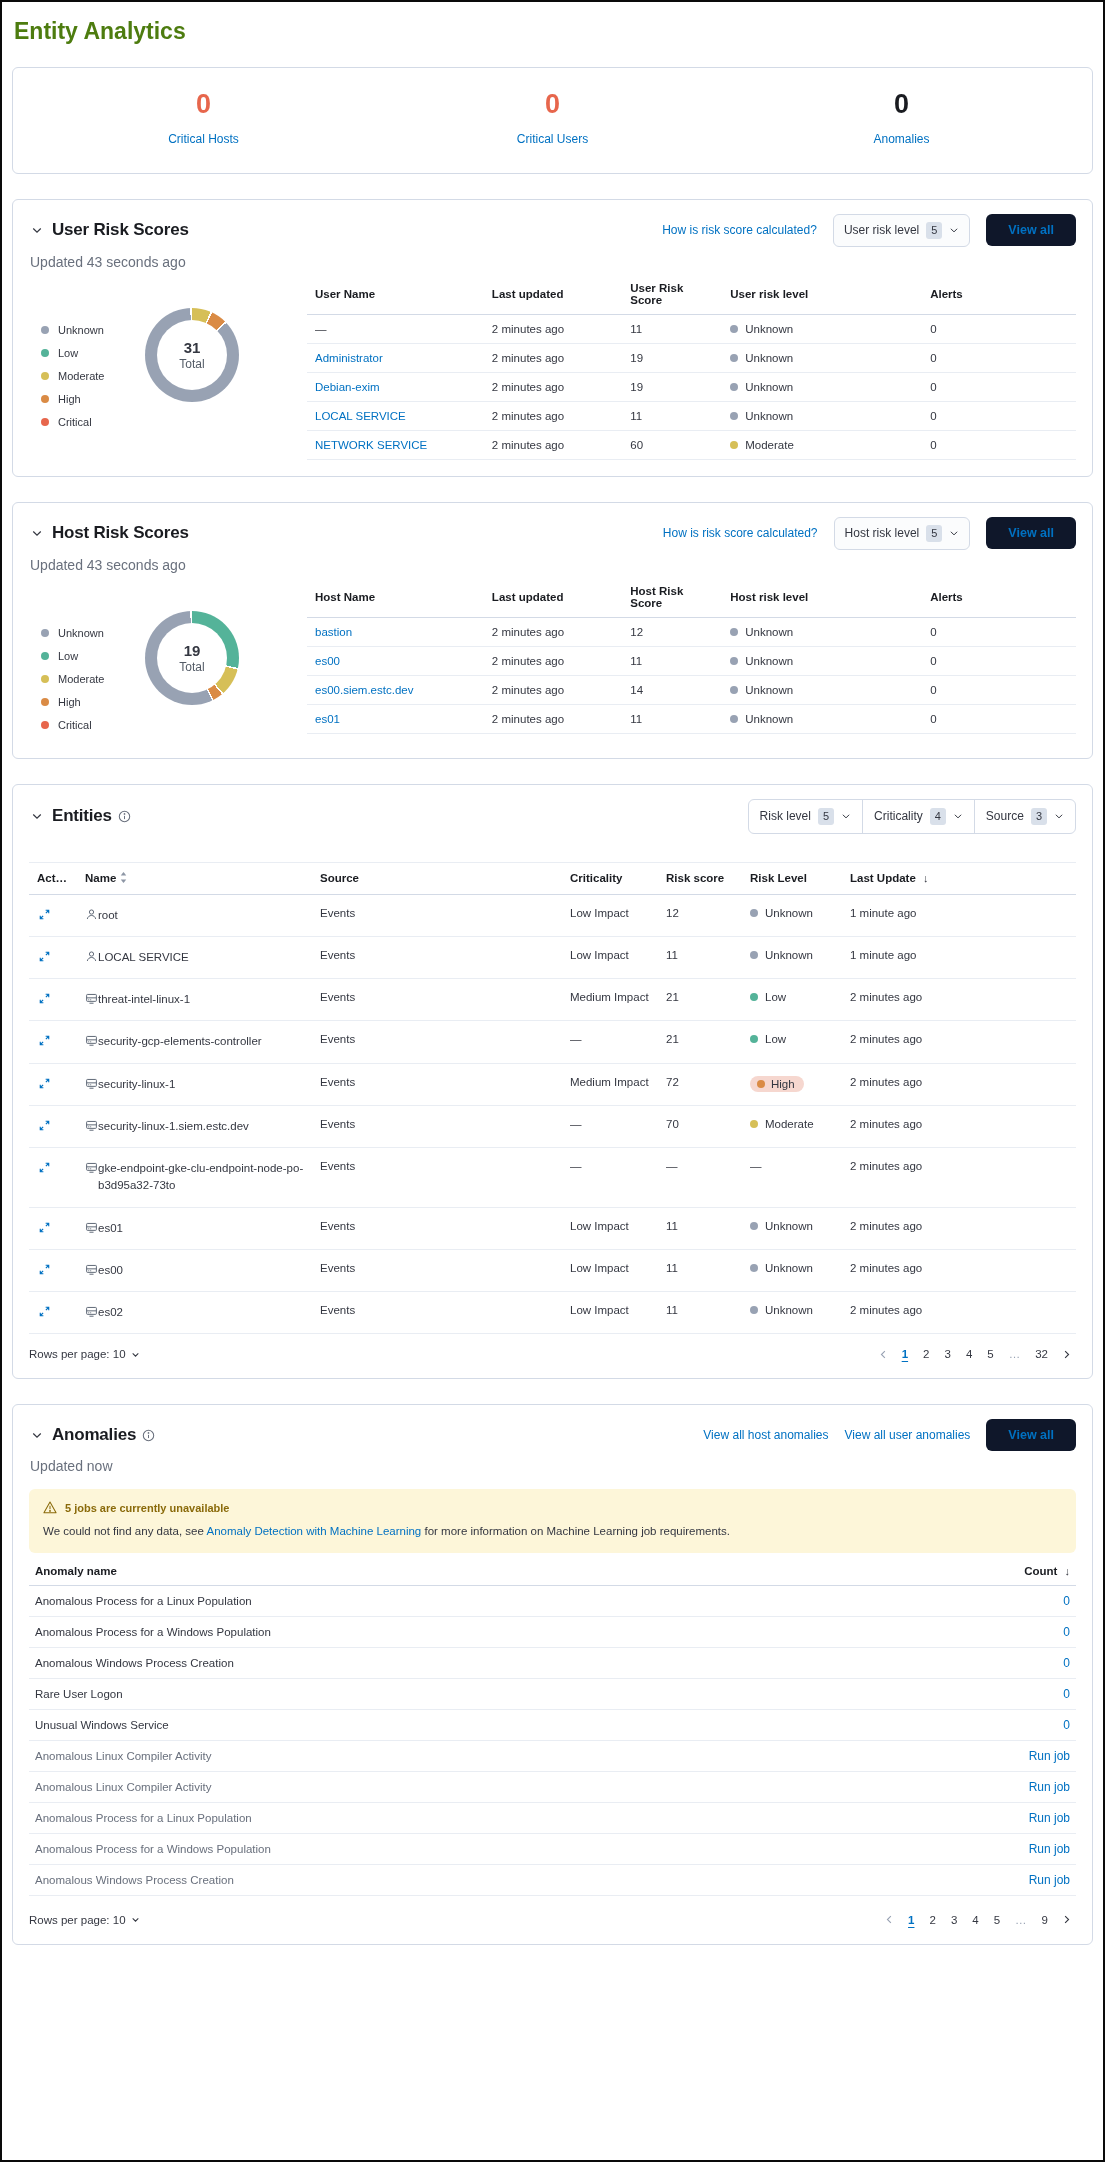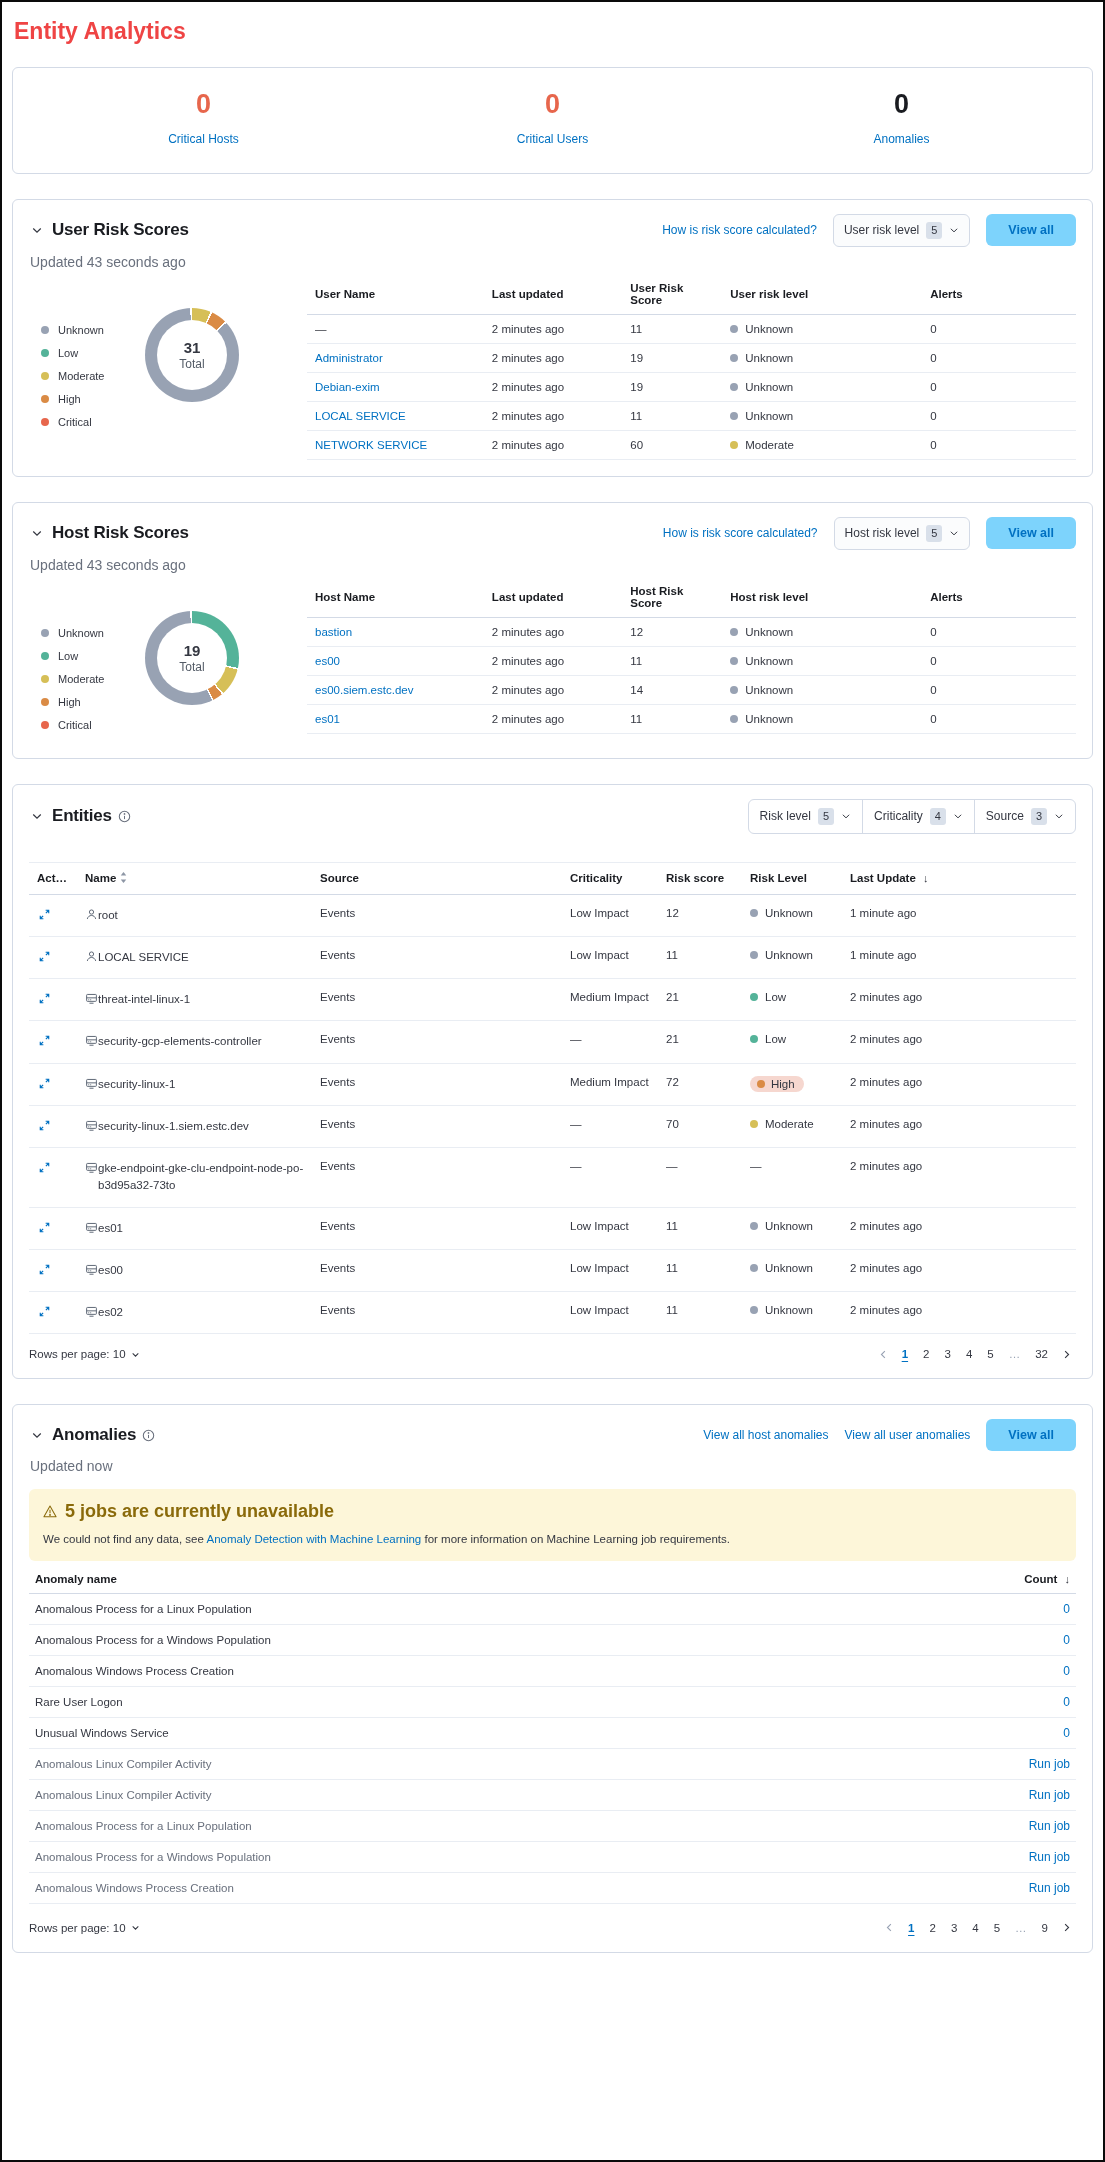--- a/index.html
+++ b/index.html
@@ -1,37 +1,37 @@
 <!DOCTYPE html>
 <html><head>
 <meta charset="utf-8">
 <style>
   * { box-sizing: border-box; }
   body { margin:0; background:#fff; color:#343741; font-family:"Liberation Sans","DejaVu Sans",sans-serif; }
   .frame { width:1105px; min-height:2162px; border:2px solid #0a0a0a; padding:12px 10px 10px; background:#fff; }
-  h1.page-title { font-size:23px; font-weight:700; color:#ef4444; margin:4px 0 22px 2px; }
+  h1.page-title { font-size:23px; font-weight:700; color:#4d7c0f; margin:4px 0 22px 2px; }
 
   .panel { border:1px solid #d3dae6; border-radius:6px; background:#fff; padding:14px 16px 16px; margin-bottom:25px; }
 
   
   .kpi-row { display:flex; }
   .kpi-item { flex:1; text-align:center; padding:8px 0 10px; }
   .kpi-value { font-size:27px; font-weight:700; line-height:1.1; }
   .kpi-label { display:inline-block; font-size:12px; color:#0071c2; margin-top:12px; cursor:pointer; }
 
   
   .sec-header { display:flex; align-items:center; }
   .collapse-btn { background:none; border:none; padding:2px; margin-right:7px; cursor:pointer; color:#343741; display:inline-flex; }
   .sec-title { font-size:17px; font-weight:700; color:#1a1c21; margin:0; letter-spacing:-0.2px; }
   .info-icon { margin-left:6px; display:inline-flex; color:#69707d; }
   .sec-controls { margin-left:auto; display:flex; align-items:center; gap:16px; }
   .text-link { color:#0071c2; font-size:12px; text-decoration:none; cursor:pointer; background:none; border:none; padding:0; font-family:inherit; }
   .select-control { display:flex; align-items:center; gap:7px; border:1px solid #d3dae6; border-radius:6px; background:#fbfcfd; padding:7px 10px; font-size:12px; color:#343741; cursor:pointer; }
   .count-badge { background:#d9e0ea; border-radius:3px; padding:0 5px; font-size:11px; line-height:17px; color:#343741; }
-  .btn-viewall { background:#7dd3fc; color:#0071c2; border:none; border-radius:6px; padding:9px 22px; font-size:12.5px; font-weight:600; cursor:pointer; font-family:inherit; }
+  .btn-viewall { background:#0f172a; color:#0071c2; border:none; border-radius:6px; padding:9px 22px; font-size:12.5px; font-weight:600; cursor:pointer; font-family:inherit; }
   .updated { font-size:14px; color:#69707d; margin:7px 0 0 1px; }
 
   
   .risk-content { display:flex; margin-top:4px; }
   .risk-left { width:278px; flex:none; display:flex; align-items:flex-start; padding-top:34px; }
   .legend { list-style:none; margin:16px 0 0 12px; padding:0; width:104px; flex:none; }
   .legend li { display:flex; align-items:center; gap:9px; font-size:11px; color:#343741; margin-bottom:11px; }
   .dot { width:8px; height:8px; border-radius:50%; display:inline-block; flex:none; }
   .donut { width:94px; height:94px; border-radius:50%; position:relative; flex:none; }
   .donut-hole { position:absolute; inset:12px; background:#fff; border-radius:50%; display:flex; flex-direction:column; align-items:center; justify-content:center; }
@@ -62,21 +62,21 @@
   .pager-row { display:flex; align-items:center; justify-content:space-between; margin-top:12px; font-size:11.5px; color:#343741; }
   .rows-per-page { display:flex; align-items:center; gap:5px; cursor:pointer; }
   .pages { display:flex; align-items:center; gap:3px; }
   .page { padding:2px 6px; cursor:pointer; color:#343741; background:none; border:none; font-size:11.5px; font-family:inherit; }
   .page.active { color:#0071c2; font-weight:700; text-decoration:underline; text-underline-offset:3px; }
   .page.ellipsis { color:#98a2b3; cursor:default; }
   .pager-chev { background:none; border:none; cursor:pointer; padding:2px 4px; display:inline-flex; }
 
   
   .callout { background:#fdf6d9; border-radius:6px; padding:12px 14px 13px; margin-top:15px; }
-  .callout-title { display:flex; align-items:center; gap:8px; color:#8a6a0a; font-size:18px; font-weight:600; }
+  .callout-title { display:flex; align-items:center; gap:8px; color:#8a6a0a; font-size:11px; font-weight:600; }
   .callout-body { font-size:11.5px; color:#343741; margin-top:9px; line-height:1.4; }
   .anom-table { margin-top:4px; }
   .anom-table th { font-size:11.5px; font-weight:700; color:#1a1c21; padding:8px 6px; border-bottom:1px solid #d3dae6; }
   .anom-table td { font-size:11.5px; padding:8px 6px; border-bottom:1px solid #e9edf3; }
   .anom-table .count-col { text-align:right; }
   .muted-row td.name-td { color:#69707d; }
 </style>
 </head>
 <body>
 

